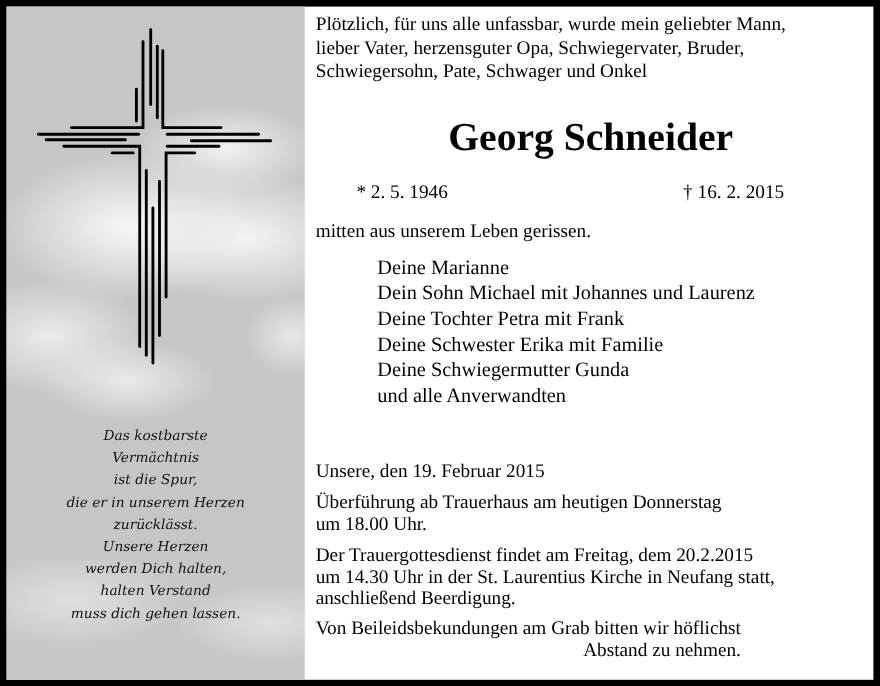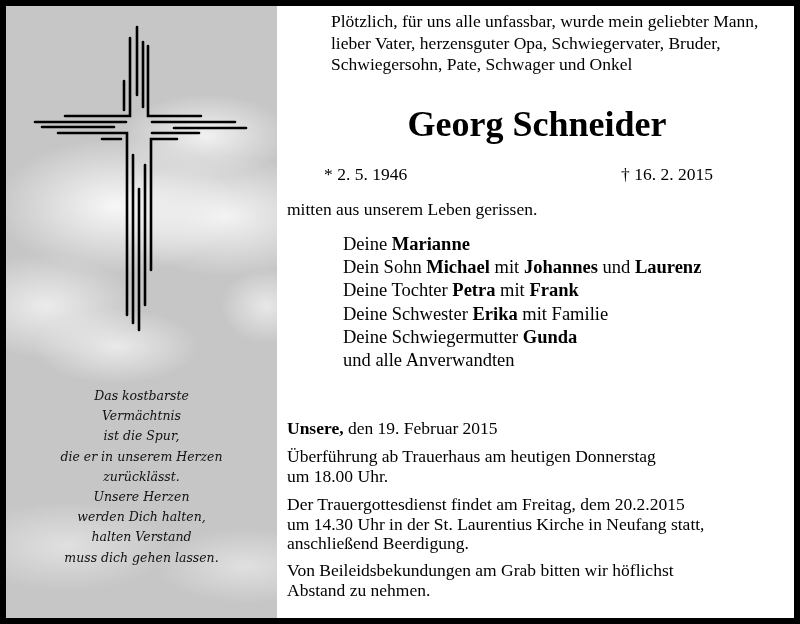--- a/index.html
+++ b/index.html
@@ -23,31 +23,31 @@
     position: absolute; left: 0; width: 271px; top: 380px;
     font-family: "DejaVu Serif", serif; font-style: italic;
     font-size: 12.5px; line-height: 20.2px; text-align: center; color: #111;
   }
   .poem div { white-space: nowrap; }
   .right {
     position: absolute; left: 281px; top: 0; width: 500px;
     font-family: "Liberation Serif", serif; color: #000; font-size: 17.5px;
   }
   .line { position: absolute; white-space: nowrap; }
-  .intro { top: 5px; line-height: 21.5px; margin-left: 44px; }
+  .intro { top: 5px; line-height: 21.5px; }
   .name { top: 88px; left: 0; width: 500px; text-align: center; font-weight: bold; font-size: 36px; line-height: 60px; }
   .birth { top: 158px; left: 37px; }
   .death { top: 158px; left: 334px; }
   .mitten { top: 193px; left: 0; }
   .family { top: 227px; left: 56px; line-height: 23.2px; font-size: 18.5px; }
   .place { top: 412px; left: 0; }
   .p1 { top: 441px; left: 0; line-height: 19.5px; }
   .p2 { top: 489px; left: 0; line-height: 19.5px; }
-  .p3 { top: 555px; left: 0; line-height: 19.5px; }
-  b { font-weight: bold; }
+  .p3 { top: 555px; left: 0; line-height: 19.5px; text-align: right; }
+  b { font-weight: normal; }
 </style>
 </head>
 <body>
 
 <div class="frame">
 
   <div class="left-panel">
     <svg class="cross" width="271" height="340" viewBox="0 0 271 340">
       <g stroke="#000" stroke-width="2.6" stroke-linecap="round" fill="none" transform="translate(-6,-6)">
 

